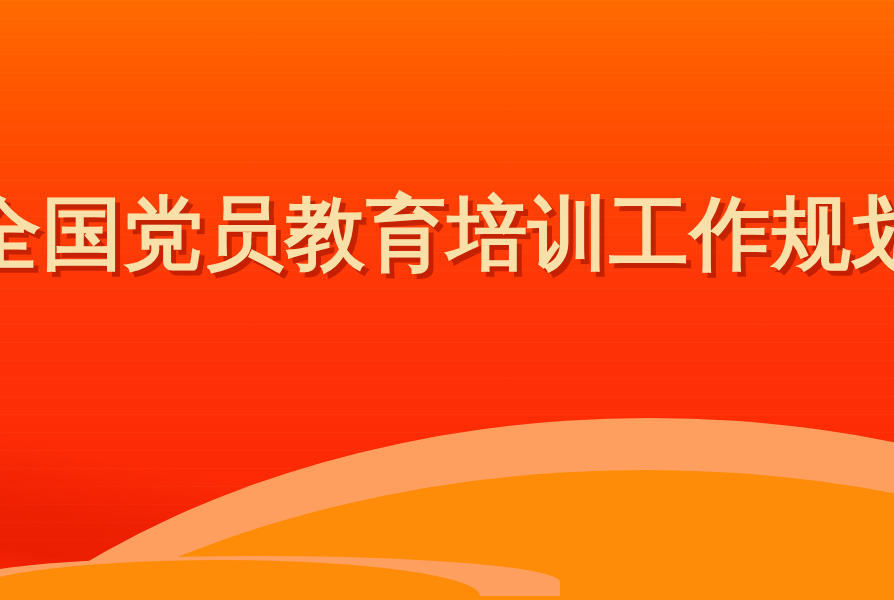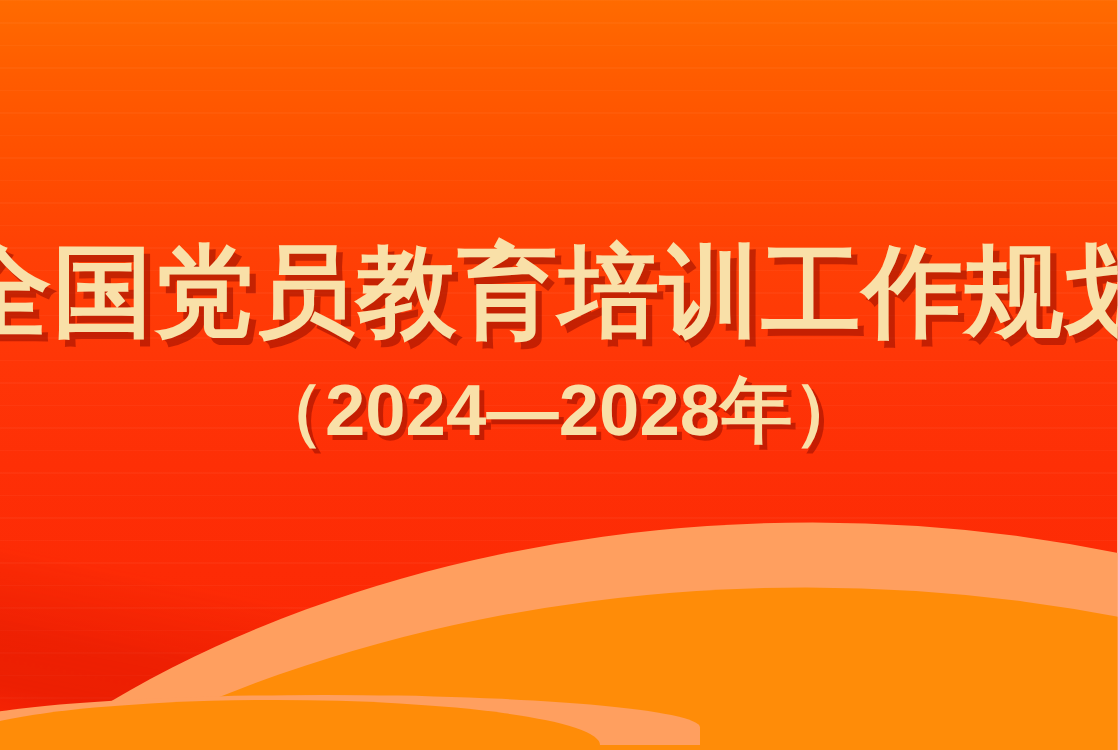--- a/index.html
+++ b/index.html
@@ -140,16 +140,15 @@
   <div class="bg-gradient"></div>
   <div class="bg-scanlines"></div>
   <div class="streak"></div>
   <div class="sweep-light"></div>
   <div class="sweep-orange"></div>
   <div class="plinth-light"></div>
   <div class="plinth"></div>
 
   <div class="titles">
     <div class="main-title">全国党员教育培训工作规划</div>
-    <div class="sub-title">（2024—2028年）</div>
   </div>
 
 </div>
 
 </body></html>

